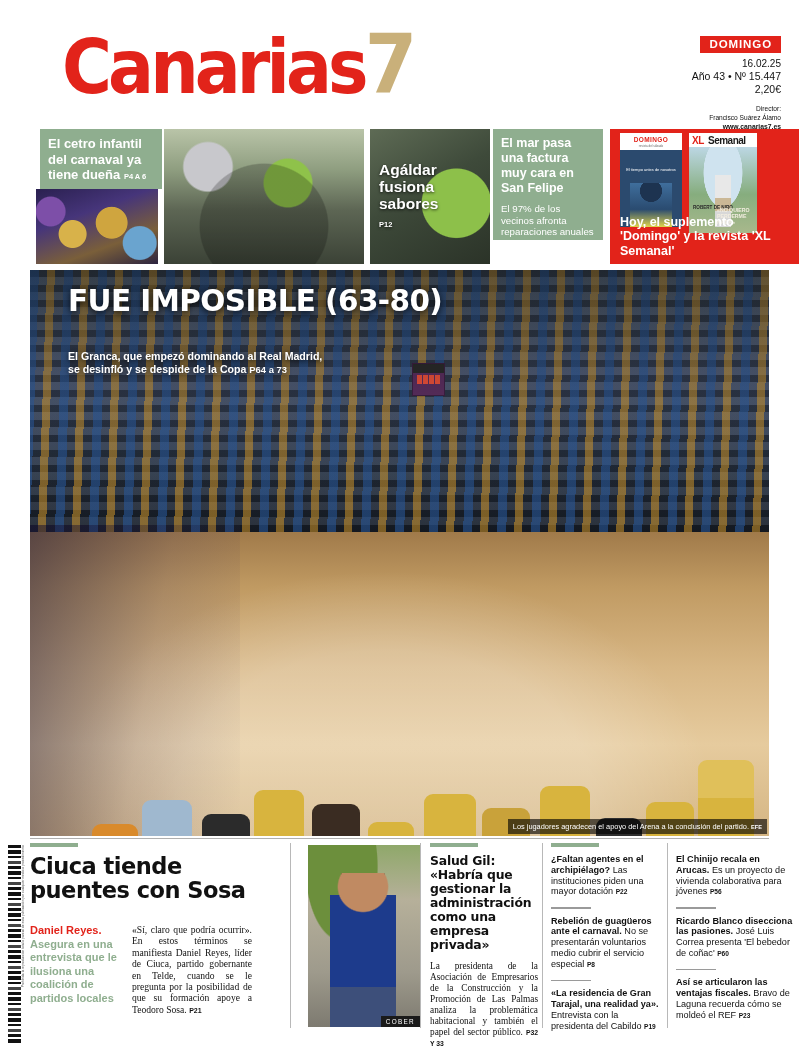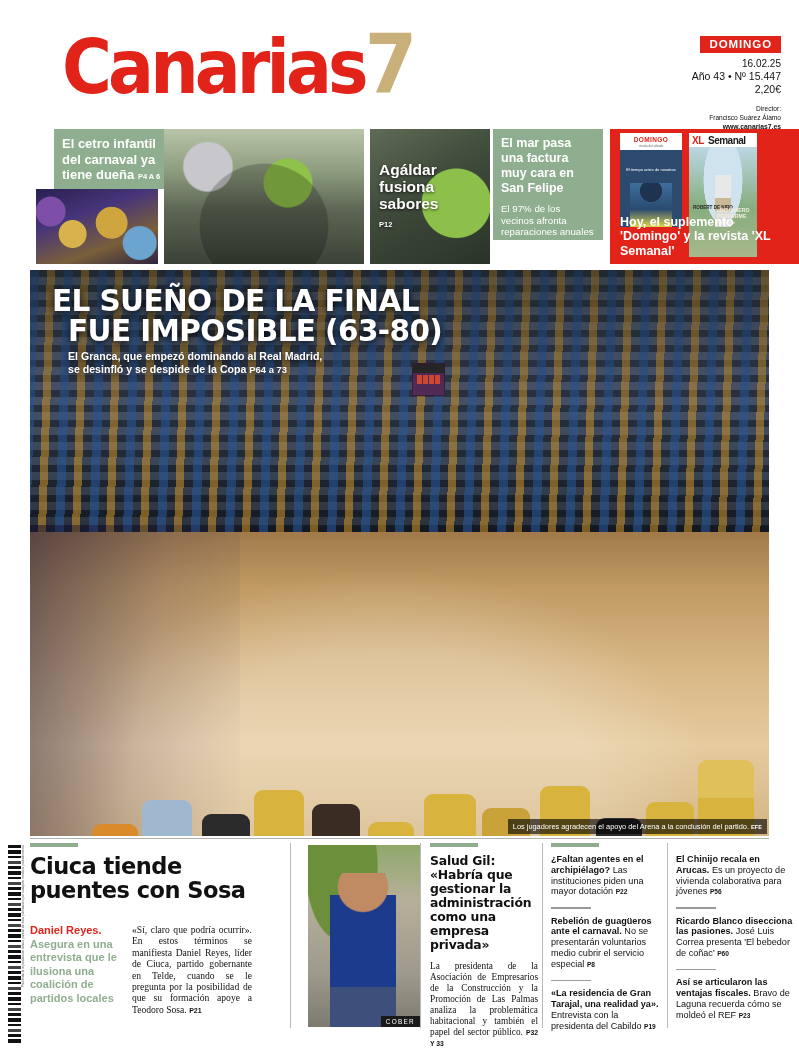--- a/index.html
+++ b/index.html
@@ -56,21 +56,21 @@
   .mast-dir-name { font-size:6.6px; color:#111; line-height:9px; }
   .mast-web { font-size:6.8px; color:#111; font-weight:bold; line-height:10px; }
 
   
   .teasers { position:absolute; left:30px; top:129px; width:739px; height:135px; }
 
   .tz-green {
     position:absolute; background:#8fae8f; color:#fff;
     font-weight:bold; line-height:15.5px;
   }
-  .t1 { left:24px; top:0px; width:122px; height:60px; padding:7px 7px 8px 8px; font-size:13px; }
+  .t1 { left:10px; top:0px; width:122px; height:60px; padding:7px 7px 8px 8px; font-size:13px; }
   .t1-photo {
     position:absolute; left:6px; top:60px; width:122px; height:75px;
     background:
       radial-gradient(circle at 30% 60%, #d8b24a 0 14%, transparent 15%),
       radial-gradient(circle at 62% 45%, #cfa53f 0 18%, transparent 19%),
       radial-gradient(circle at 12% 30%, #7d4fa8 0 12%, transparent 13%),
       radial-gradient(circle at 85% 72%, #6aa4cf 0 14%, transparent 15%),
       linear-gradient(160deg,#2a2050 0%, #46357a 35%, #7a5f3a 70%, #2c2440 100%);
   }
   .t2-photo {
@@ -116,21 +116,21 @@
   .cover-a .ca-sub { position:absolute; top:11px; left:0; right:0; text-align:center;
     color:#6b6b6b; font-size:3px; }
   .cover-a .ca-body { position:absolute; top:34px; left:0; right:0; text-align:center;
     color:#fff; font-size:4px; line-height:5px; }
   .cover-a .ca-fig {
     position:absolute; bottom:0; left:10px; width:42px; height:44px;
     background:radial-gradient(circle at 50% 18%, #1d3350 0 26%, transparent 27%),
                linear-gradient(180deg,#3f6e9c 0%, #2a4b70 60%, #e0d44a 100%);
   }
   .cover-b {
-    width:68px; height:124px; background:#cfe0ea; position:relative; overflow:hidden;
+    width:68px; height:100px; background:#cfe0ea; position:relative; overflow:hidden;
   }
   .cover-b .cb-bar { position:absolute; top:0; left:0; right:0; height:14px; background:#fff; }
   .cover-b .cb-xl { position:absolute; top:2px; left:3px; color:#e2231a;
     font-weight:900; font-size:10px; letter-spacing:-.5px; }
   .cover-b .cb-sem { position:absolute; top:2px; left:19px; color:#1a1a1a;
     font-weight:900; font-size:10px; letter-spacing:-.5px; }
   .cover-b .cb-photo {
     position:absolute; top:14px; left:0; right:0; bottom:0;
     background:
       radial-gradient(ellipse at 50% 30%, #cfe3ef 0 40%, transparent 41%),
@@ -360,21 +360,20 @@
       <div class="pl" style="left:452px; width:48px; height:192px; background:linear-gradient(180deg,#c9a23a 0 52%, #23366b 52% 80%, #efefef 80% 100%);"></div>
       <div class="pl" style="left:510px; width:50px; height:214px; background:linear-gradient(180deg,#d8b43e 0 56%, #1f4a8c 56% 82%, #f0f0f0 82% 100%);"></div>
       <div class="pl" style="left:566px; width:46px; height:182px; background:linear-gradient(180deg,#2e2e2e 0 48%, #d8b43e 48% 78%, #e8e8e8 78% 100%);"></div>
       <div class="pl" style="left:616px; width:48px; height:198px; background:linear-gradient(180deg,#d8b43e 0 55%, #1f4a8c 55% 82%, #34d6a8 82% 100%);"></div>
       <div class="pl" style="left:668px; width:56px; height:240px; background:linear-gradient(180deg,#e0c05a 0 16%, #d8b43e 16% 60%, #1f4a8c 60% 84%, #f4f4f4 84% 100%);"></div>
     </div>
 
     <div class="hero-vignette"></div>
 
     <div class="hero-headline">
-      <span>EL SUEÑO DE LA FINAL</span>
       <span class="l2">FUE IMPOSIBLE (63-80)</span>
     </div>
 
     <div class="hero-sub">
       <span>El Granca, que empezó dominando al Real Madrid,</span><br>
       <span>se desinfló y se despide de la Copa</span>
       <span class="pg">P64 a 73</span>
     </div>
 
     <div class="hero-caption">

